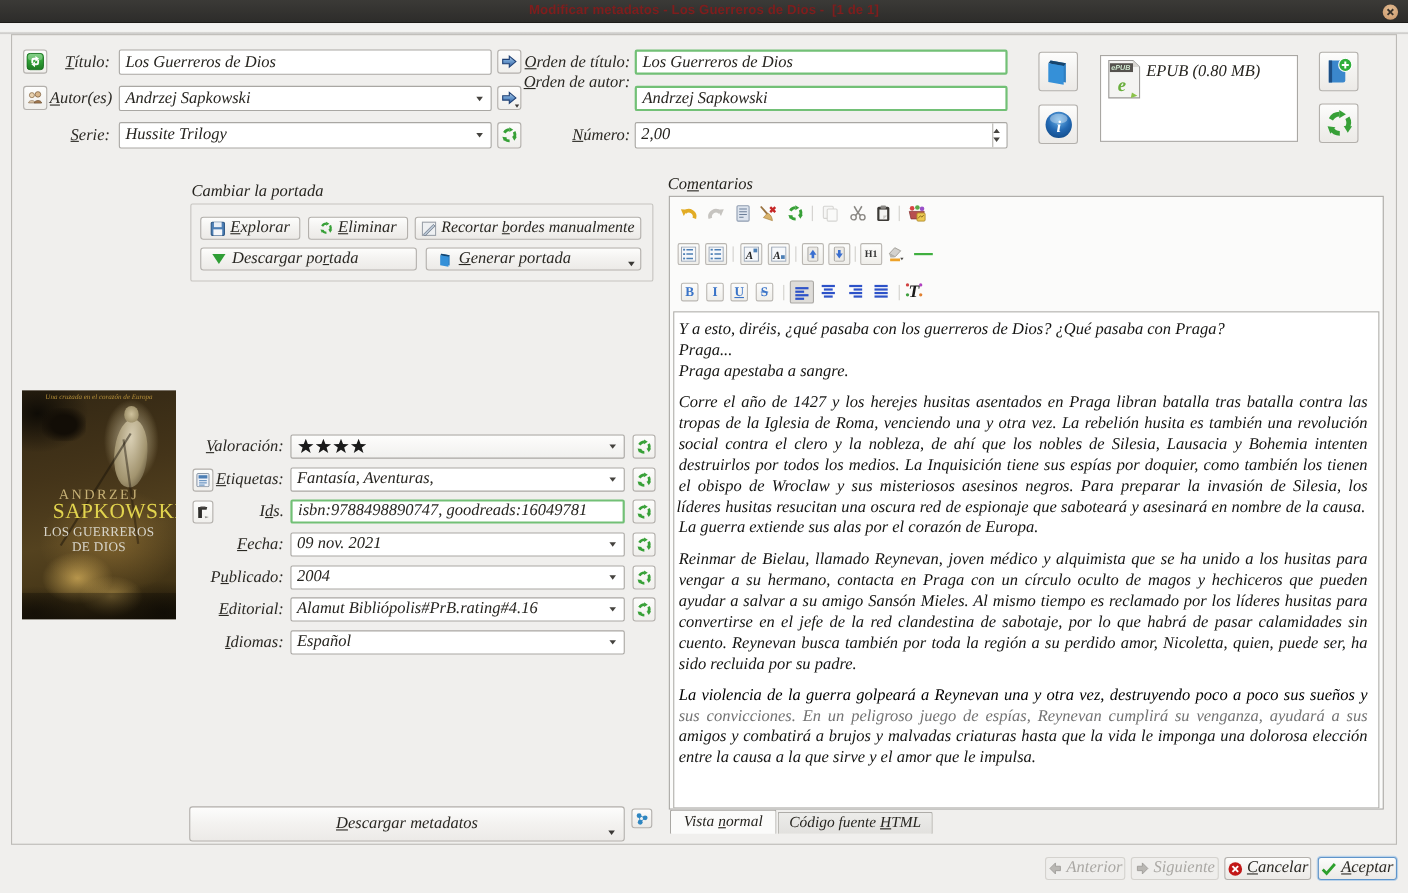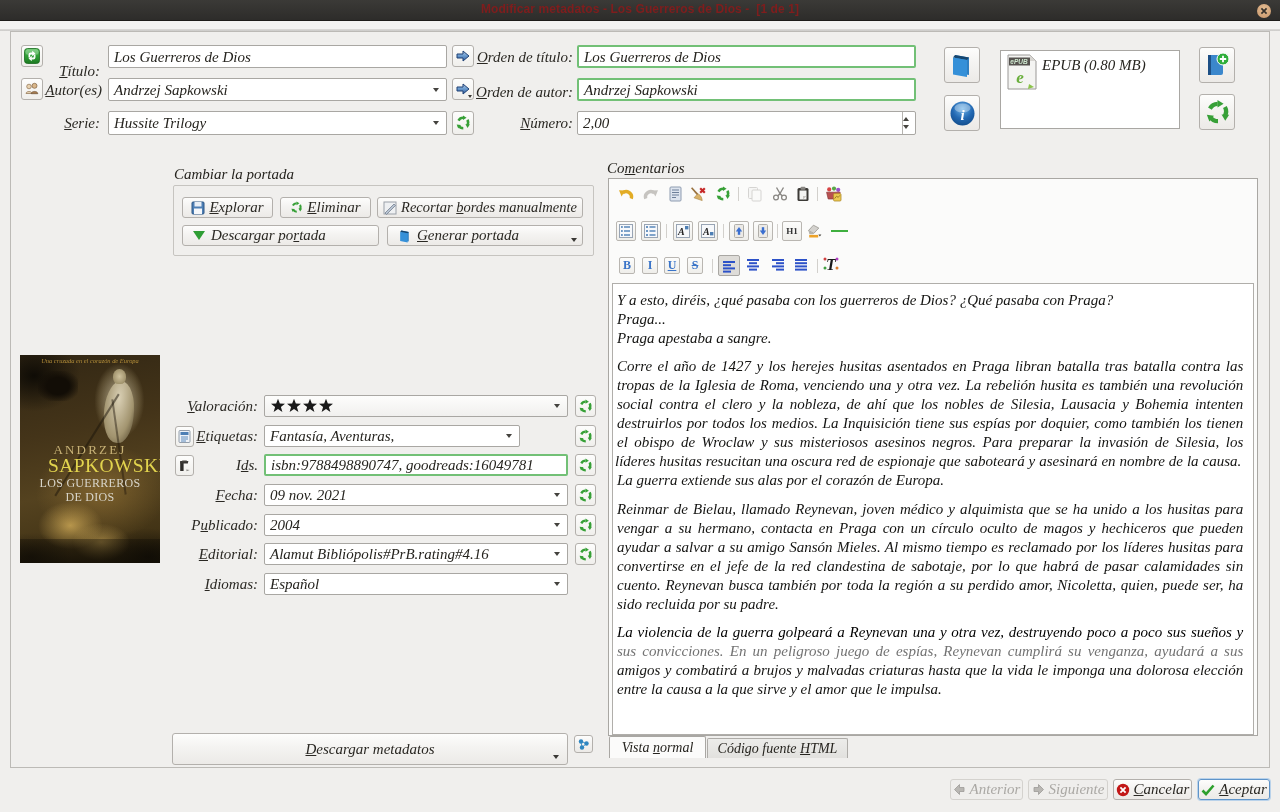--- a/index.html
+++ b/index.html
@@ -44,21 +44,21 @@
           <stop offset="0.5" stop-color="#2f9e35"></stop>
           <stop offset="1" stop-color="#1c7a22"></stop>
         </linearGradient>
       </defs>
       <rect x="0.5" y="0.5" width="15" height="15" rx="3" fill="url(#gsw)" stroke="#166a1c" stroke-width="0.8"></rect>
       <rect x="1.5" y="1.2" width="13" height="5.5" rx="2.5" fill="#ffffff" opacity="0.28"></rect>
       <path d="M4.5 9.5 V6.8 A2.2 2.2 0 0 1 6.7 4.6 H8.2 V2.8 L11.5 5.5 8.2 8.2 V6.4 H7 A0.8 0.8 0 0 0 6.2 7.2 V9.5 Z" fill="#fff"></path>
       <path d="M11.5 6.5 V9.2 A2.2 2.2 0 0 1 9.3 11.4 H7.8 V13.2 L4.5 10.5 7.8 7.8 V9.6 H9 A0.8 0.8 0 0 0 9.8 8.8 V6.5 Z" fill="#fff" opacity="0.95"></path>
     </svg>
   </div>
-<div class="lbl" style="left:0px;top:63px;width:100px;"><span class="u">T</span>ítulo:</div>
+<div class="lbl" style="left:0px;top:49px;width:100px;"><span class="u">T</span>ítulo:</div>
 <div class="fld" style="left:108px;top:45px;width:339px;height:23px;">
     <span class="tx">Los Guerreros de Dios</span>
   </div>
 <div class="sq" style="left:452px;top:45px;">
     <svg width="16" height="16" viewBox="0 0 16 16">
       <defs>
         <linearGradient id="ba1" x1="0" y1="0" x2="0" y2="1">
           <stop offset="0" stop-color="#b6cde8"></stop>
           <stop offset="0.45" stop-color="#6e9ed0"></stop>
           <stop offset="1" stop-color="#2f5c9e"></stop>
@@ -91,21 +91,21 @@
         <linearGradient id="ba2" x1="0" y1="0" x2="0" y2="1">
           <stop offset="0" stop-color="#b6cde8"></stop>
           <stop offset="0.45" stop-color="#6e9ed0"></stop>
           <stop offset="1" stop-color="#2f5c9e"></stop>
         </linearGradient>
       </defs>
       <path d="M2 6 h6 V3 l6 5 -6 5 V10 H2 z" fill="url(#ba2)" stroke="#1f4175" stroke-width="1"></path>
     </svg>
     <div style="position:absolute;right:1px;bottom:1px;width:0;height:0;border-left:2.5px solid transparent;border-right:2.5px solid transparent;border-top:3.5px solid #3a3835;"></div>
   </div>
-<div class="lbl" style="left:373px;top:84px;width:200px;"><span class="u">O</span>rden de autor:</div>
+<div class="lbl" style="left:373px;top:67px;width:200px;"><span class="u">O</span>rden de autor:</div>
 <div class="fld greenb" style="left:577px;top:78px;width:339px;height:23px;">
     <span class="tx">Andrzej Sapkowski</span>
   </div>
 
 <div class="lbl" style="left:0px;top:115px;width:100px;"><span class="u">S</span>erie:</div>
 <div class="fld" style="left:108px;top:111px;width:339px;height:24px;">
     <span class="tx">Hussite Trilogy</span>
     <span class="combo-arrow"></span>
   </div>
 <div class="rec" style="left:452px;top:111px;width:22px;height:24px;">
@@ -278,21 +278,21 @@
           <path d="M4.6 6.3 L2.4 5.0 A 6.6 6.6 0 0 1 8.1 1.6 L8.1 4.1 A 4.2 4.2 0 0 0 4.6 6.3 Z"></path>
           <path d="M8.0 0.6 L11.6 2.85 8.0 5.1 Z"></path>
           <path d="M11.3 5.4 L13.5 4.1 A 6.6 6.6 0 0 1 13.3 10.9 L11.15 9.6 A 4.2 4.2 0 0 0 11.3 5.4 Z"></path>
           <path d="M14.9 9.3 L12.6 12.9 10.4 9.2 Z"></path>
           <path d="M8.3 14.4 A 6.6 6.6 0 0 1 2.6 11.2 L4.75 9.9 A 4.2 4.2 0 0 0 8.3 11.9 Z"></path>
           <path d="M3.2 13.4 L1.7 9.4 5.9 9.9 Z"></path>
         </g>
       </svg>
     </div>
     <div class="lbl" style="left:60px;top:428px;width:198px;"><span class="u">E</span>tiquetas:</div>
-    <div class="fld" style="left:264px;top:425px;width:256px;height:22px;">
+    <div class="fld" style="left:264px;top:425px;width:304px;height:22px;">
       <span class="tx">Fantasía, Aventuras,</span>
       <span class="combo-arrow"></span>
     </div>
     <div class="rec" style="left:575px;top:425px;">
       <svg width="15" height="15" viewBox="0 0 16 16">
         <g fill="#37a037">
           <path d="M4.6 6.3 L2.4 5.0 A 6.6 6.6 0 0 1 8.1 1.6 L8.1 4.1 A 4.2 4.2 0 0 0 4.6 6.3 Z"></path>
           <path d="M8.0 0.6 L11.6 2.85 8.0 5.1 Z"></path>
           <path d="M11.3 5.4 L13.5 4.1 A 6.6 6.6 0 0 1 13.3 10.9 L11.15 9.6 A 4.2 4.2 0 0 0 11.3 5.4 Z"></path>
           <path d="M14.9 9.3 L12.6 12.9 10.4 9.2 Z"></path>

